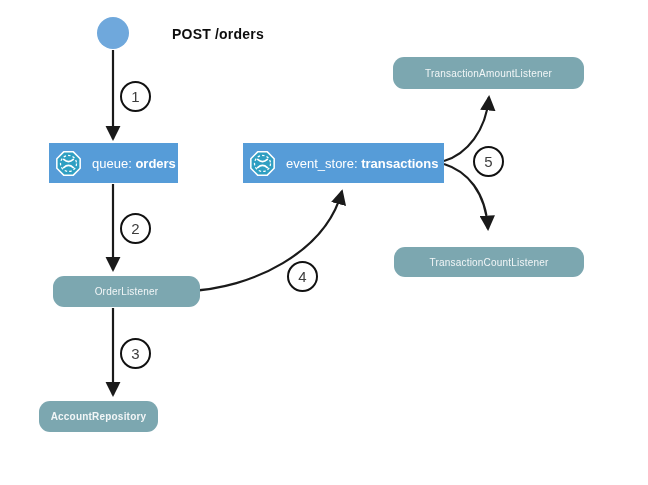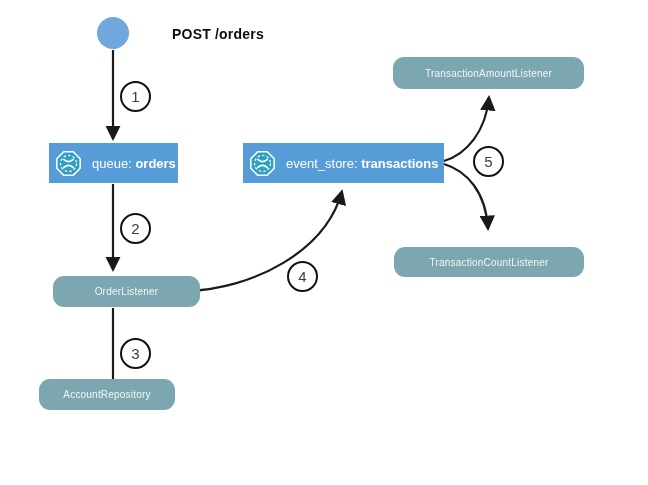--- a/index.html
+++ b/index.html
@@ -74,21 +74,21 @@
       <path d="M-5,-4.2 C -1.6,-1.2 1.6,-1.2 5,-4.2" stroke="#ffffff" stroke-width="1.8" fill="none" stroke-linecap="round"></path>
       <path d="M-5,4.2 C -1.6,1.2 1.6,1.2 5,4.2" stroke="#ffffff" stroke-width="1.8" fill="none" stroke-linecap="round"></path>
     </svg>
     <span><span>event_store: </span><span class="bname">transactions</span></span>
   </div>
 
   <div class="node component" style="left:44px;top:276px;width:147px;height:31px;margin-left:9px;">
     <span>OrderListener</span>
   </div>
 
-  <div class="node component" style="left:39px;top:379px;width:136px;height:31px;">
+  <div class="node component" style="left:39px;top:401px;width:119px;height:31px;font-weight:bold;">
     <span>AccountRepository</span>
   </div>
 
   <div class="node component" style="left:393px;top:57px;width:191px;height:32px;">
     <span>TransactionAmountListener</span>
   </div>
 
   <div class="node component" style="left:394px;top:247px;width:190px;height:30px;">
     <span>TransactionCountListener</span>
   </div>

